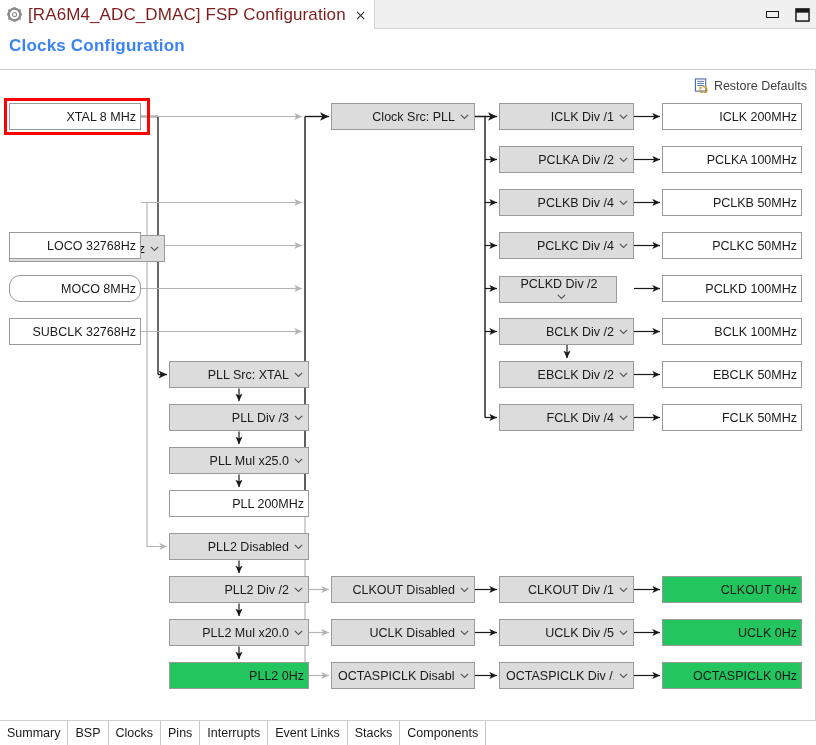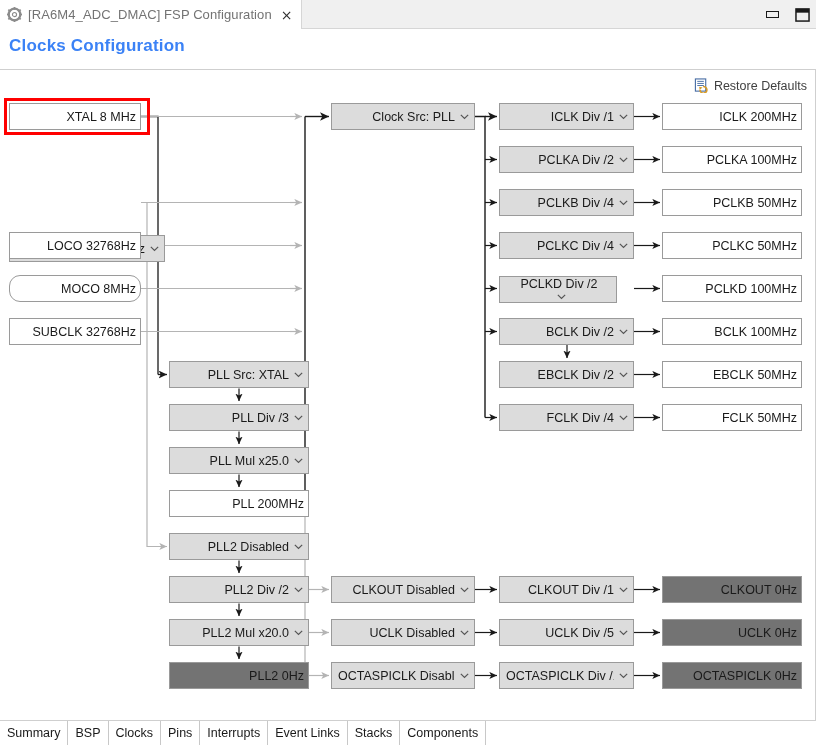--- a/index.html
+++ b/index.html
@@ -27,21 +27,21 @@
     display: flex; align-items: center;
   }
   .doc-tab {
     height: 29px; display: flex; align-items: center; gap: 6px;
     padding: 0 8px 0 7px;
     background: #ffffff;
     border-right: 1px solid #d6d6d6;
   }
   .gear-icon { width: 15px; height: 15px; flex: 0 0 15px; display:block; }
   .doc-tab-label {
-    font-size: 13px; color: #737373; white-space: nowrap; letter-spacing: .1px;
+    font-size: 17px; color: #7f1d1d; white-space: nowrap; letter-spacing: .1px;
   }
   .tab-close {
     font-size: 14px; color: #303030; line-height: 1; margin-left: 3px;
     font-family: "DejaVu Sans", sans-serif; cursor: pointer;
   }
   .winbtns {
     position: absolute; right: 6px; top: 0; height: 29px;
     display: flex; align-items: center; gap: 16px;
   }
   .win-min {
@@ -91,21 +91,21 @@
 
   .node {
     position: absolute; height: 27px;
     border: 1px solid #9a9a9a;
     display: flex; align-items: center;
     font-size: 12.5px; color: #1a1a1a;
     padding-left: 6px; padding-right: 4px;
     white-space: nowrap; overflow: hidden;
   }
   .node.readonly { background: #ffffff; cursor: default; }
-  .node.readonly-gray { background: #737373; cursor: default; }
+  .node.readonly-gray { background: #22c55e; cursor: default; }
   .node.combo { background: #dcdcdc; cursor: pointer; }
   .node .lbl { overflow: hidden; text-overflow: clip; flex: 1 1 auto; text-align: right; }
   .caret {
     flex: 0 0 auto; margin-left: 4px; width: 11px; height: 11px; display: block;
   }
 
   
   .hilite {
     position: absolute;
     border: 3px solid #ff0000;

